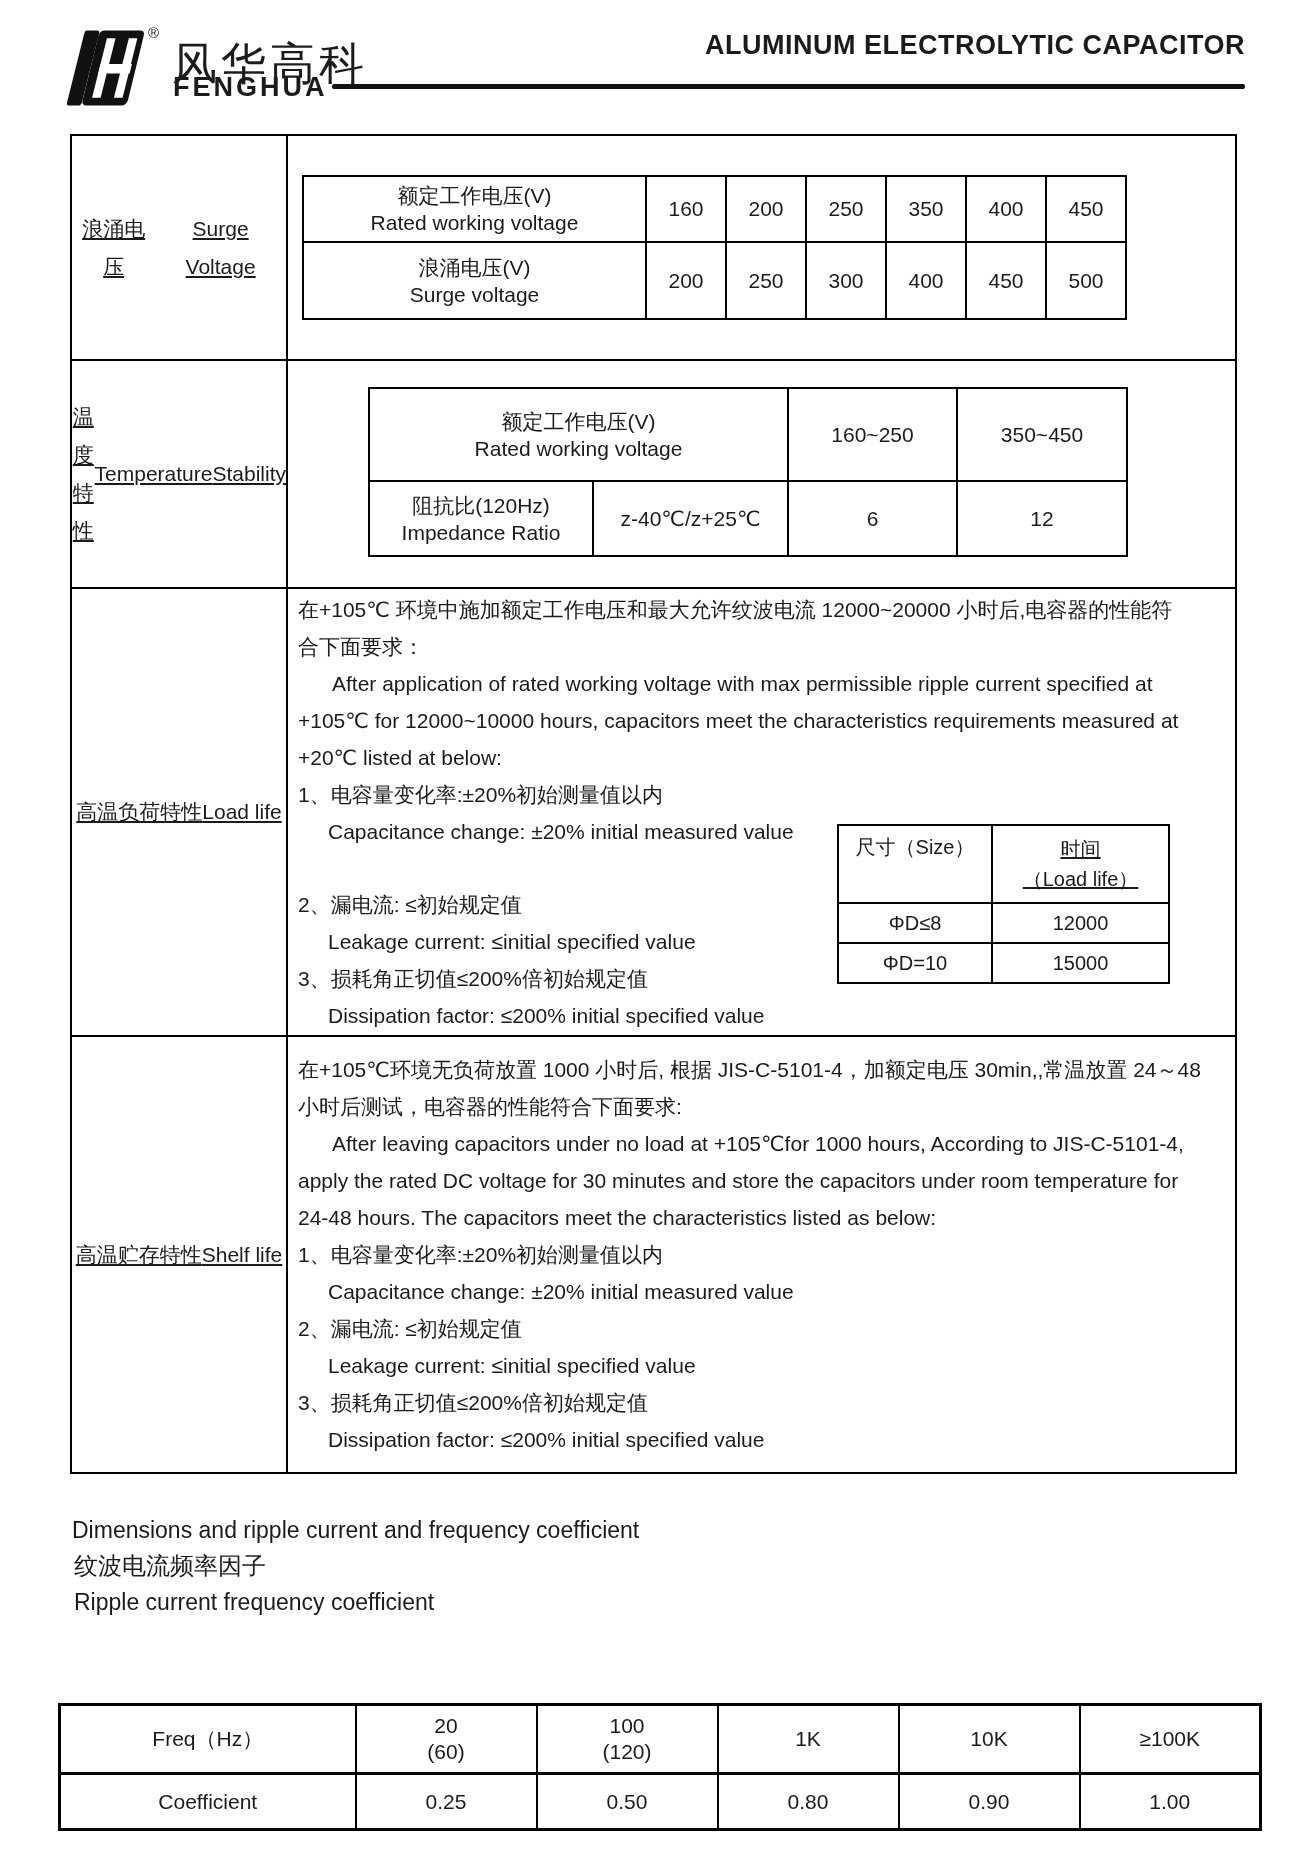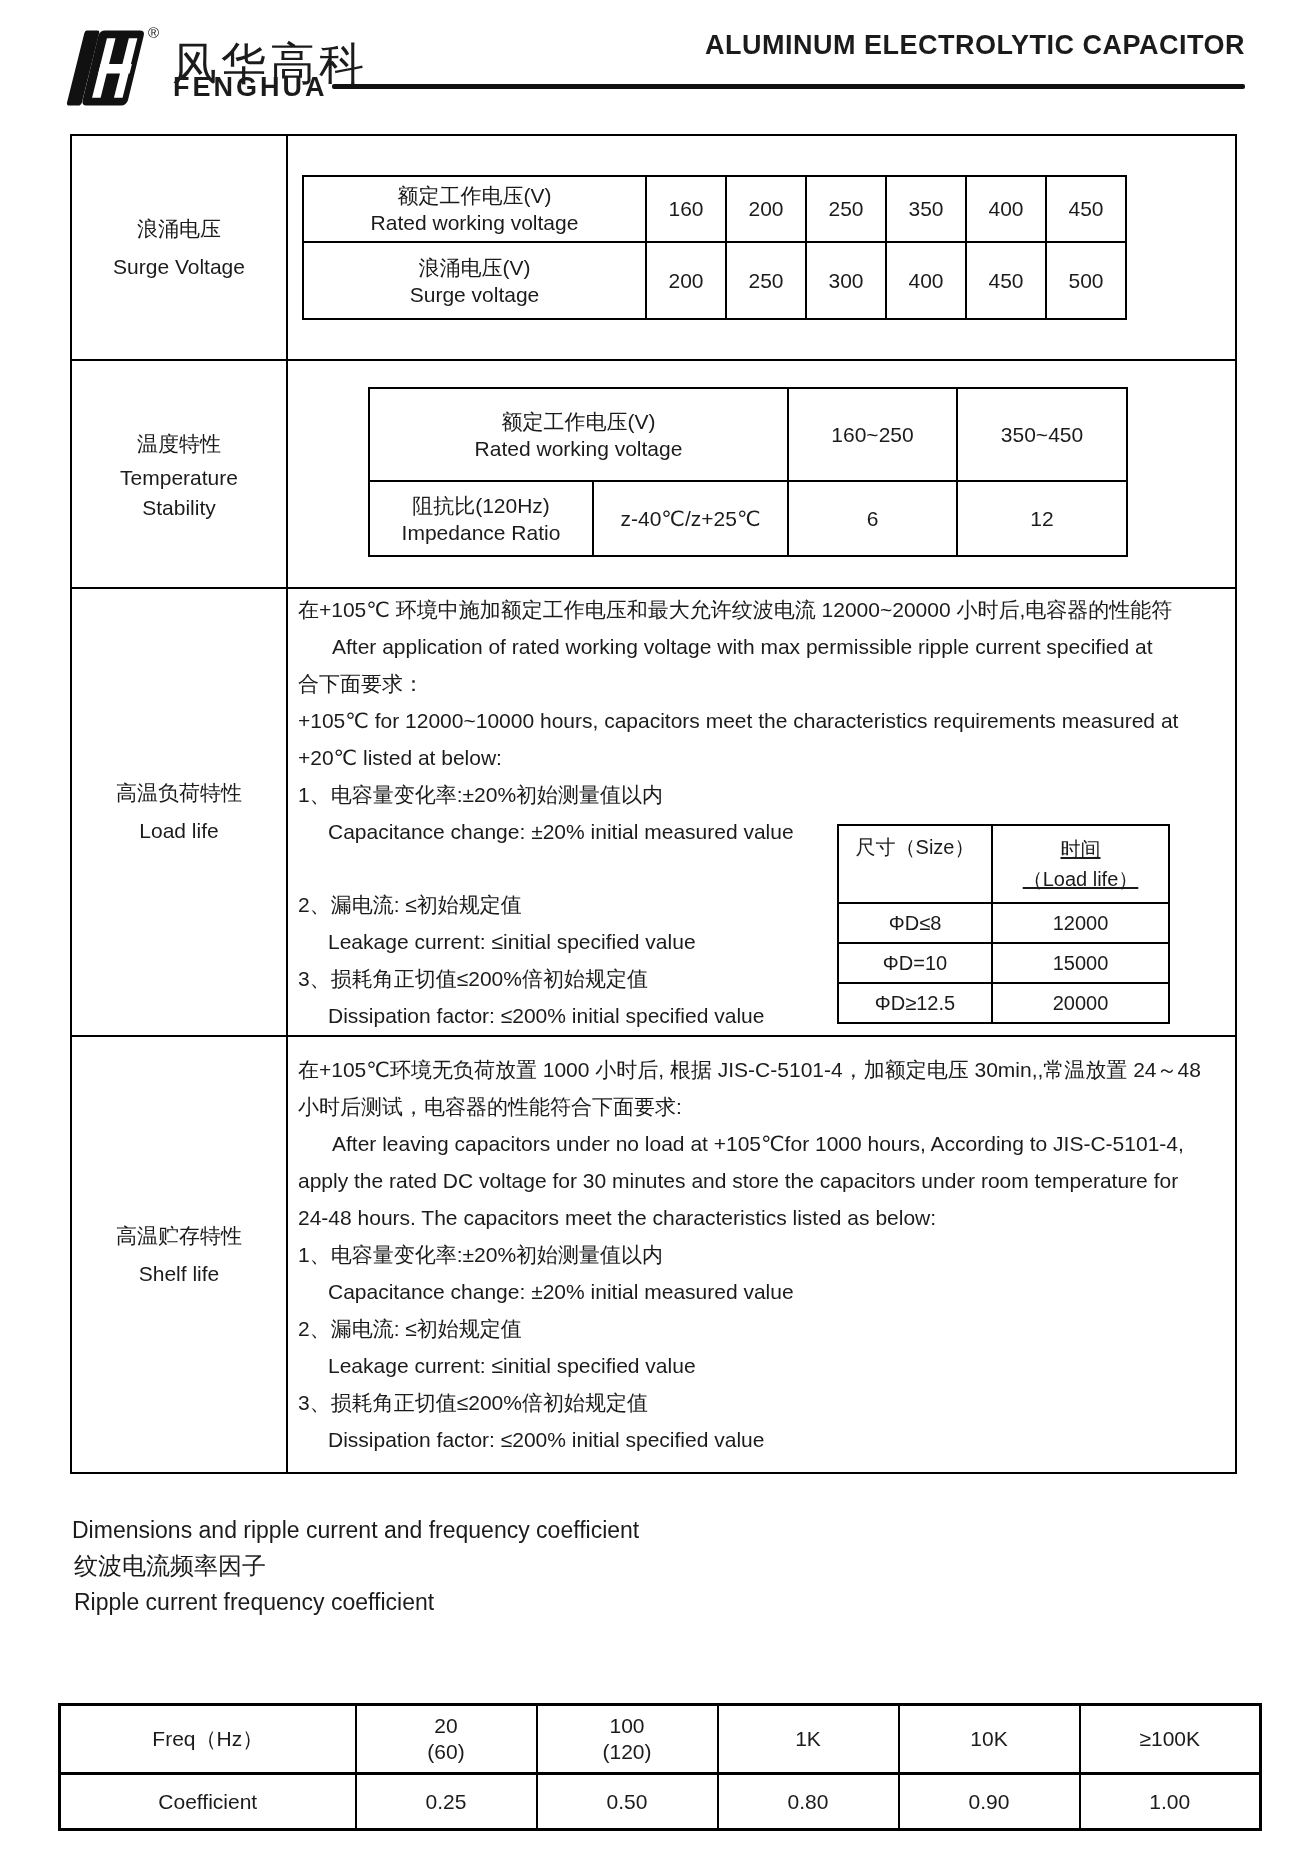--- a/index.html
+++ b/index.html
@@ -22,22 +22,22 @@
   
   .spec-table {
     position:absolute; left:70px; top:134px; width:1167px; height:1340px;
     border:2px solid #000;
     display:grid; grid-template-columns:216px 1fr;
     grid-template-rows:223px 228px 448px 437px;
   }
   .cell { position:relative; }
   .bt { border-top:2px solid #000; }
   .br { border-right:2px solid #000; }
-  .rowlabel { display:flex; flex-direction:column; justify-content:center; align-items:center;
-              text-align:center; font-size:21px; line-height:38px; }
+  .rowlabel { display:flex; flex-direction:row; justify-content:center; align-items:center;
+              text-align:center; font-size:21px; line-height:38px;text-decoration:underline; }
   .rowlabel .l2 { line-height:30px; }
 
   table { border-collapse:collapse; }
   td { border:2px solid #000; text-align:center; vertical-align:middle;
        font-size:21px; padding:0; }
   .hd2 div { line-height:27px; }
 
   .surge-inner { margin:39px 0 0 14px; }
   .surge-inner td { height:66px; }
   .surge-inner tr:last-child td { height:77px; }
@@ -170,22 +170,22 @@
       </tbody>
         </table>
     </div>
 
     <div class="cell bt br rowlabel">
       <div>高温负荷特性</div>
       <div>Load life</div>
     </div>
     <div class="cell bt bodycell txtwrap-load">
       <div class="txtline">在+105℃ 环境中施加额定工作电压和最大允许纹波电流 12000~20000 小时后,电容器的性能符</div>
+      <div class="txtline">合下面要求：</div>
       <div class="txtline ind-para">After application of rated working voltage with max permissible ripple current specified at</div>
-      <div class="txtline">合下面要求：</div>
       <div class="txtline">+105℃  for 12000~10000 hours, capacitors meet the characteristics requirements measured at</div>
       <div class="txtline">+20℃  listed at below:</div>
       <div class="txtline">1、电容量变化率:±20%初始测量值以内</div>
       <div class="txtline ind-sub">Capacitance change: ±20% initial measured value</div>
       <div class="txtline gap-top">2、漏电流: ≤初始规定值</div>
       <div class="txtline ind-sub">Leakage current: ≤initial specified value</div>
       <div class="txtline">3、损耗角正切值≤200%倍初始规定值</div>
       <div class="txtline ind-sub">Dissipation factor: ≤200% initial specified value</div>
 
       <table class="size-table">
@@ -197,24 +197,20 @@
             <div>（Load life）</div>
           </td>
         </tr>
         <tr class="drow">
           <td>ΦD≤8</td>
           <td>12000</td>
         </tr>
         <tr class="drow">
           <td>ΦD=10</td>
           <td>15000</td>
-        </tr>
-        <tr class="drow">
-          <td>ΦD≥12.5</td>
-          <td>20000</td>
         </tr>
       </tbody>
         </table>
     </div>
 
     <div class="cell bt br rowlabel">
       <div>高温贮存特性</div>
       <div>Shelf life</div>
     </div>
     <div class="cell bt bodycell txtwrap-shelf">

